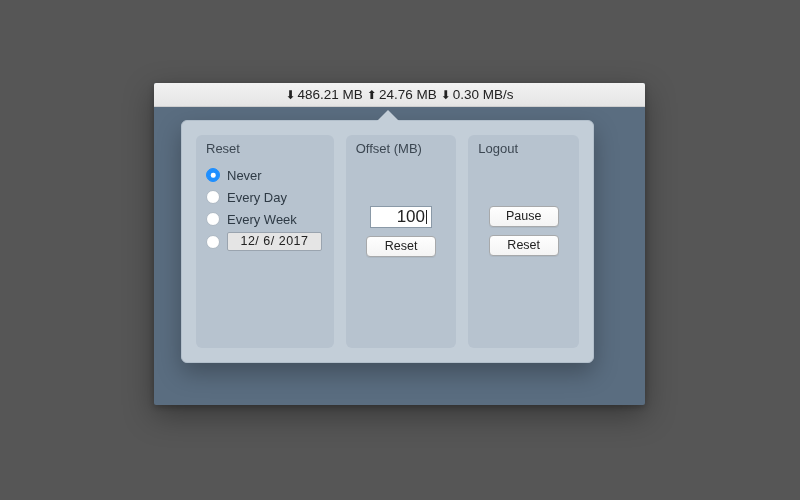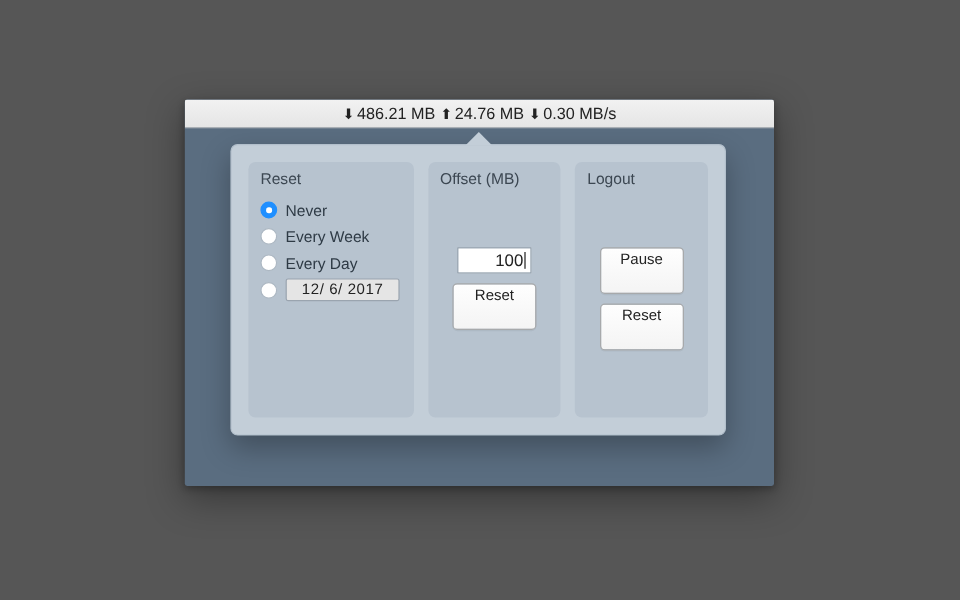--- a/index.html
+++ b/index.html
@@ -34,21 +34,21 @@
       font-size: 13.5px;
       color: #222;
       border-top-left-radius: 2px;
       border-top-right-radius: 2px;
       gap: 4px;
     }
     .stat { display: inline-flex; align-items: center; gap: 2px; }
     .arrow { font-size: 12px; line-height: 1; }
     .popover {
       position: absolute;
-      left: 38px;
+      left: 27px;
       top: 37px;
       width: 413px;
       height: 243px;
       background: #c3ced8;
       border: 1px solid #b2bfcb;
       border-radius: 6px;
       box-shadow: 0 10px 24px rgba(0,0,0,0.28);
     }
     .popover::before {
       content: "";
@@ -130,40 +130,40 @@
       line-height: 17px;
       color: #222;
       letter-spacing: 0.5px;
     }
     .text-input {
       width: 62px;
       height: 22px;
       background: #fff;
       border: 1px solid #8a99a7;
       border-radius: 0;
-      font-size: 14px;
+      font-size: 17px;
       text-align: right;
       padding: 0 6px 0 4px;
       line-height: 20px;
       color: #222;
       position: relative;
     }
     .text-input::after {
       content: "";
       position: absolute;
       right: 4px;
       top: 3px;
       width: 1px;
       height: 14px;
       background: #222;
     }
     .mac-btn {
       display: inline-block;
       min-width: 70px;
-      height: 39px;
+      height: 21px;
       background: linear-gradient(#fefefe, #f4f4f4);
       border: 1px solid #a7a9ab;
       border-radius: 4px;
       font-size: 12.5px;
       text-align: center;
       line-height: 19px;
       color: #222;
       box-shadow: 0 1px 0 rgba(0,0,0,0.05);
       cursor: default;
     }
@@ -207,25 +207,25 @@
       <div class="group group-reset">
         <div class="group-title">Reset</div>
         <div class="radio-list">
 
           <div class="radio-item">
             <span class="radio selected"></span>
             <span>Never</span>
           </div>
           <div class="radio-item">
             <span class="radio"></span>
+            <span>Every Day</span>
+          </div>
+          <div class="radio-item">
+            <span class="radio"></span>
             <span>Every Week</span>
-          </div>
-          <div class="radio-item">
-            <span class="radio"></span>
-            <span>Every Day</span>
           </div>
           <div class="radio-item">
             <span class="radio"></span>
             <span class="date-input">12/&nbsp;6/&nbsp;2017</span>
           </div>
 
         </div>
       </div>
 
       <div class="group group-offset">

